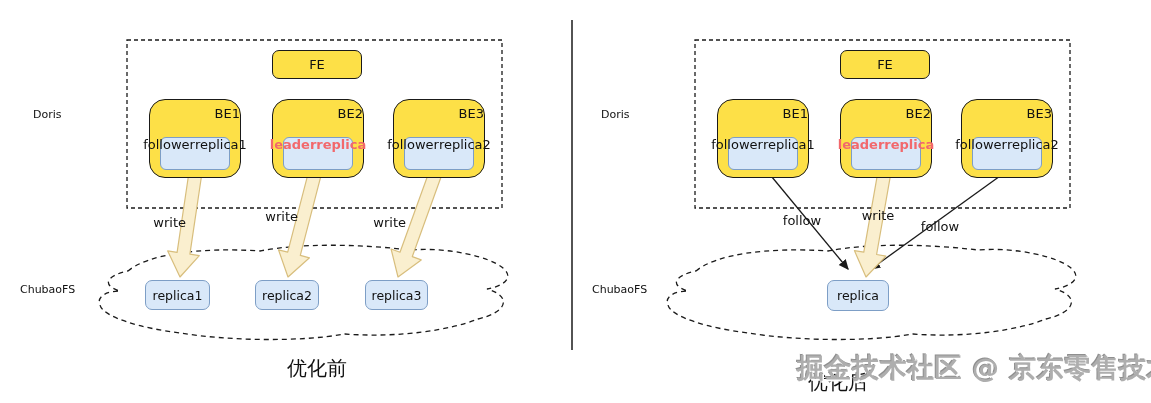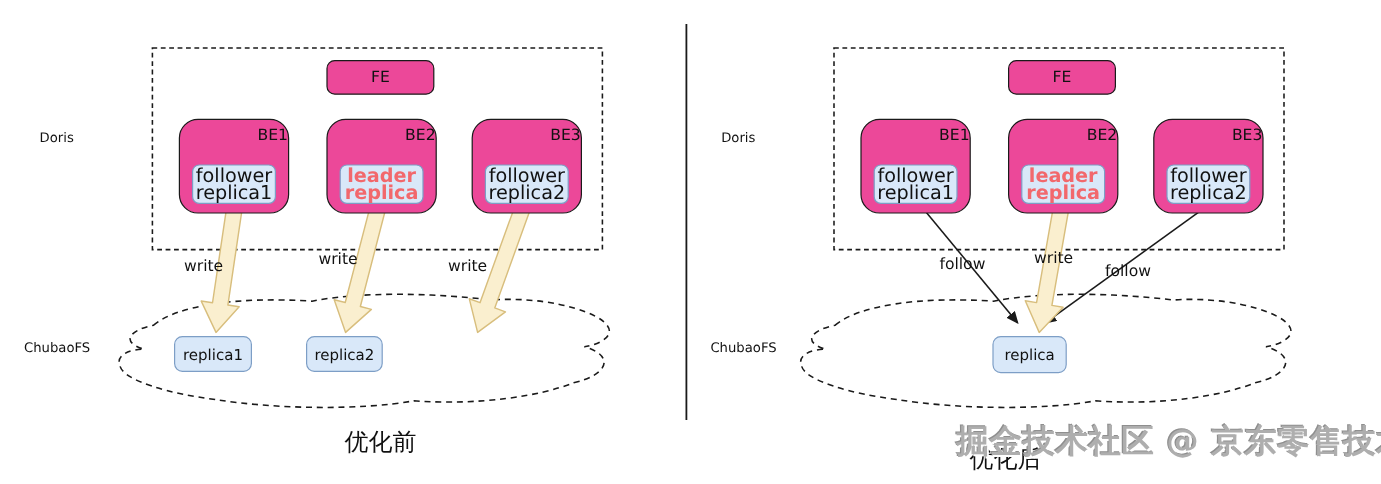--- a/index.html
+++ b/index.html
@@ -6,29 +6,29 @@
   #screen{position:relative;width:1151px;height:403px;background:#ffffff;overflow:hidden;
           font-family:"DejaVu Sans",sans-serif;color:#111;}
   #linework{position:absolute;left:0;top:0;z-index:0;}
   .dashed{fill:none;stroke:#1a1a1a;stroke-width:1.3;stroke-dasharray:4 3;}
   .cloud{fill:none;stroke:#1a1a1a;stroke-width:1.3;stroke-dasharray:5 4;}
   .thin-arrow{stroke:#1a1a1a;stroke-width:1.3;fill:none;}
   .solid{stroke:#1a1a1a;stroke-width:1.5;}
   .thick-arrow{fill:#faefcf;stroke:#d8be7d;stroke-width:1.2;stroke-linejoin:round;}
 
   .lbl{position:absolute;z-index:1;font-size:11px;white-space:nowrap;}
-  .box{position:absolute;z-index:1;border:1.5px solid #1a1a1a;background:#ec4899;box-sizing:border-box;}
+  .box{position:absolute;z-index:1;border:1.5px solid #1a1a1a;background:#fde047;box-sizing:border-box;}
   .fe-box{border-radius:7px;display:flex;align-items:center;justify-content:center;font-size:13px;}
   .be-box{border-radius:16px;}
   .be-title{text-align:right;padding-top:6px;font-size:13px;}
   .inner-replica{position:absolute;left:10px;top:37px;width:70px;height:33px;box-sizing:border-box;
                  background:#d9e8f9;border:1.3px solid #7d9ec6;border-radius:6px;
-                 display:flex;flex-direction:column;justify-content:center;text-align:center;
-                 font-size:16px;line-height:14px;}
-  .inner-replica.leader{color:#f2686c;font-weight:bold;align-items:center;}
+                 display:flex;flex-direction:row;justify-content:center;text-align:center;
+                 font-size:13px;line-height:14px;}
+  .inner-replica.leader{color:#f2686c;font-weight:bold;}
   .replica-box{position:absolute;z-index:1;background:#d9e8f9;border:1.3px solid #7d9ec6;border-radius:7px;
                display:flex;align-items:center;justify-content:center;font-size:12.5px;box-sizing:border-box;}
   .arrow-lbl{font-size:13px;}
   .caption{position:absolute;z-index:1;font-size:20px;text-align:center;}
   .watermark{position:absolute;left:797px;top:350px;z-index:6;font-size:27px;font-weight:bold;
              color:#aeaeae;letter-spacing:0.5px;white-space:nowrap;
              text-shadow:1.5px 1.5px 0 #ffffff,-1px -1px 0 #8f8f8f;}
 </style>
 </head>
 <body>
@@ -98,20 +98,21 @@
   </div>
 
   <div class="lbl arrow-lbl" style="left:146px;top:215px;width:40px;text-align:right;">write</div>
   <div class="lbl arrow-lbl" style="left:258px;top:209px;width:40px;text-align:right;">write</div>
   <div class="lbl arrow-lbl" style="left:366px;top:215px;width:40px;text-align:right;">write</div>
 
   <div class="lbl" style="left:20px;top:283px;">ChubaoFS</div>
 
   <div class="replica-box" style="left:145px;top:280px;width:65px;height:30px;">replica1</div>
   <div class="replica-box" style="left:255px;top:280px;width:64px;height:30px;">replica2</div>
+  <div class="replica-box" style="left:365px;top:280px;width:63px;height:30px;">replica3</div>
 
   <div class="caption" style="left:277px;top:355px;width:80px;">优化前</div>
 
   <div class="lbl" style="left:601px;top:108px;">Doris</div>
 
   <div class="box fe-box" style="left:840px;top:50px;width:90px;height:29px;">
     <span>FE</span>
   </div>
 
   <div class="box be-box" style="left:717px;top:99px;width:92px;height:79px;">

